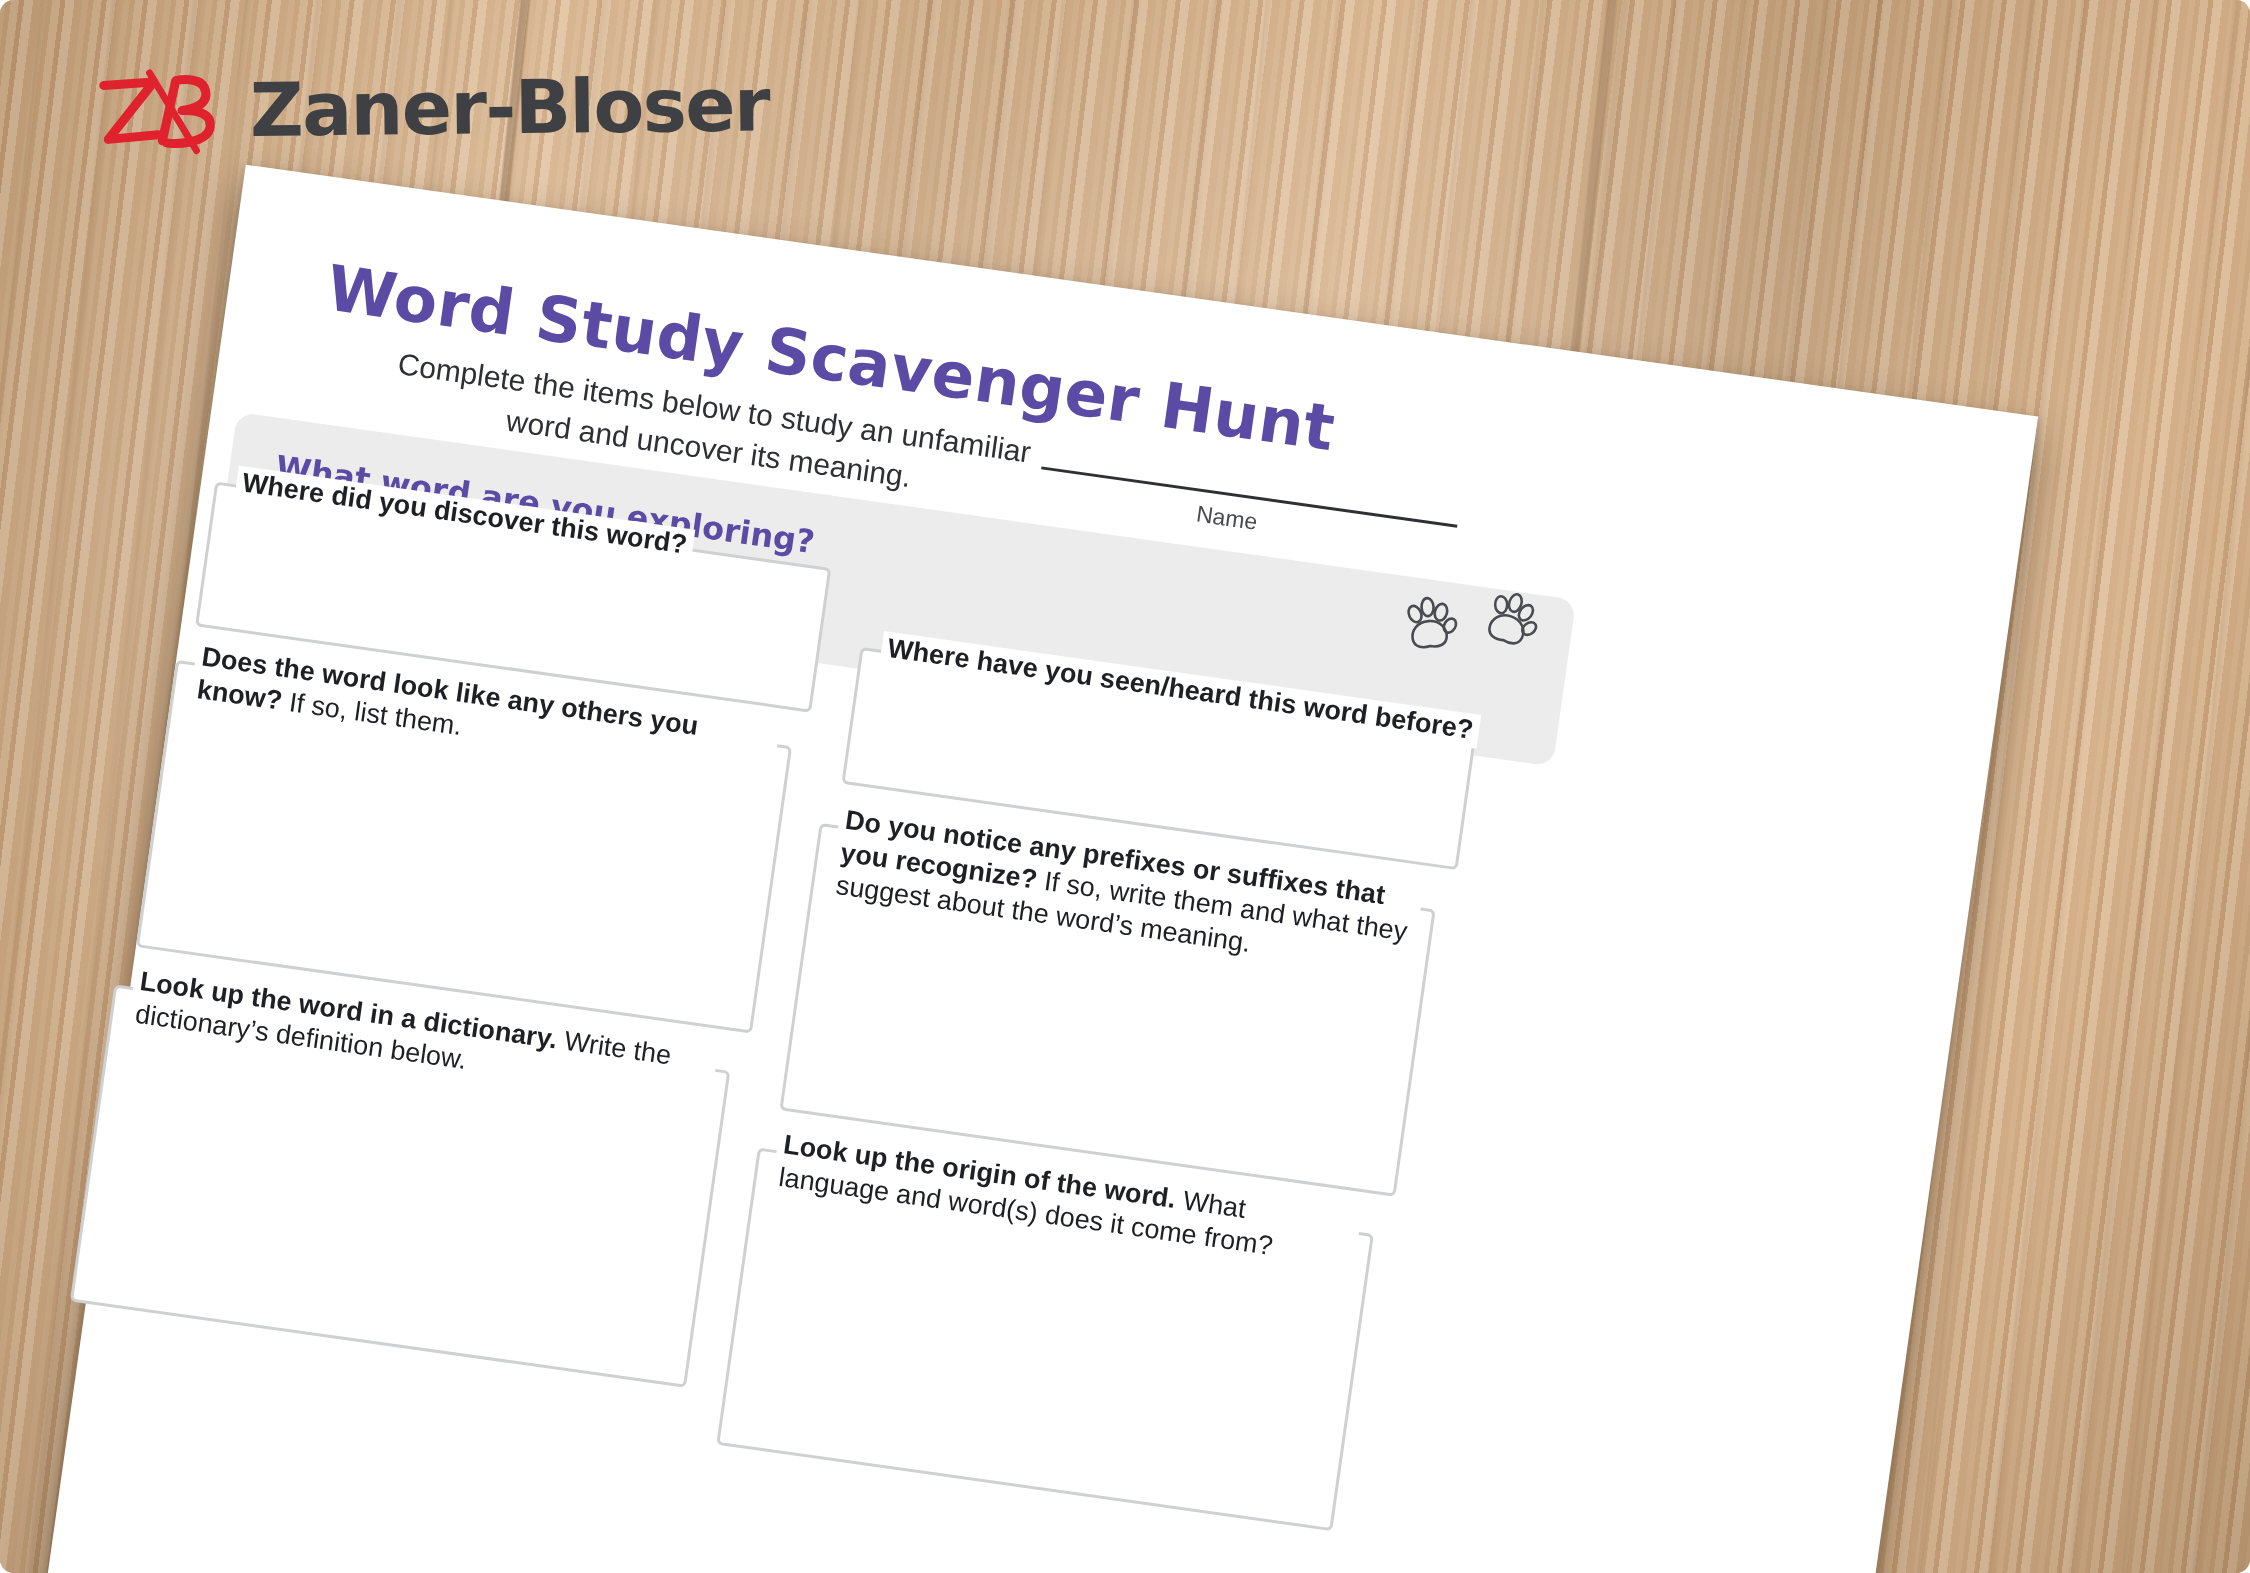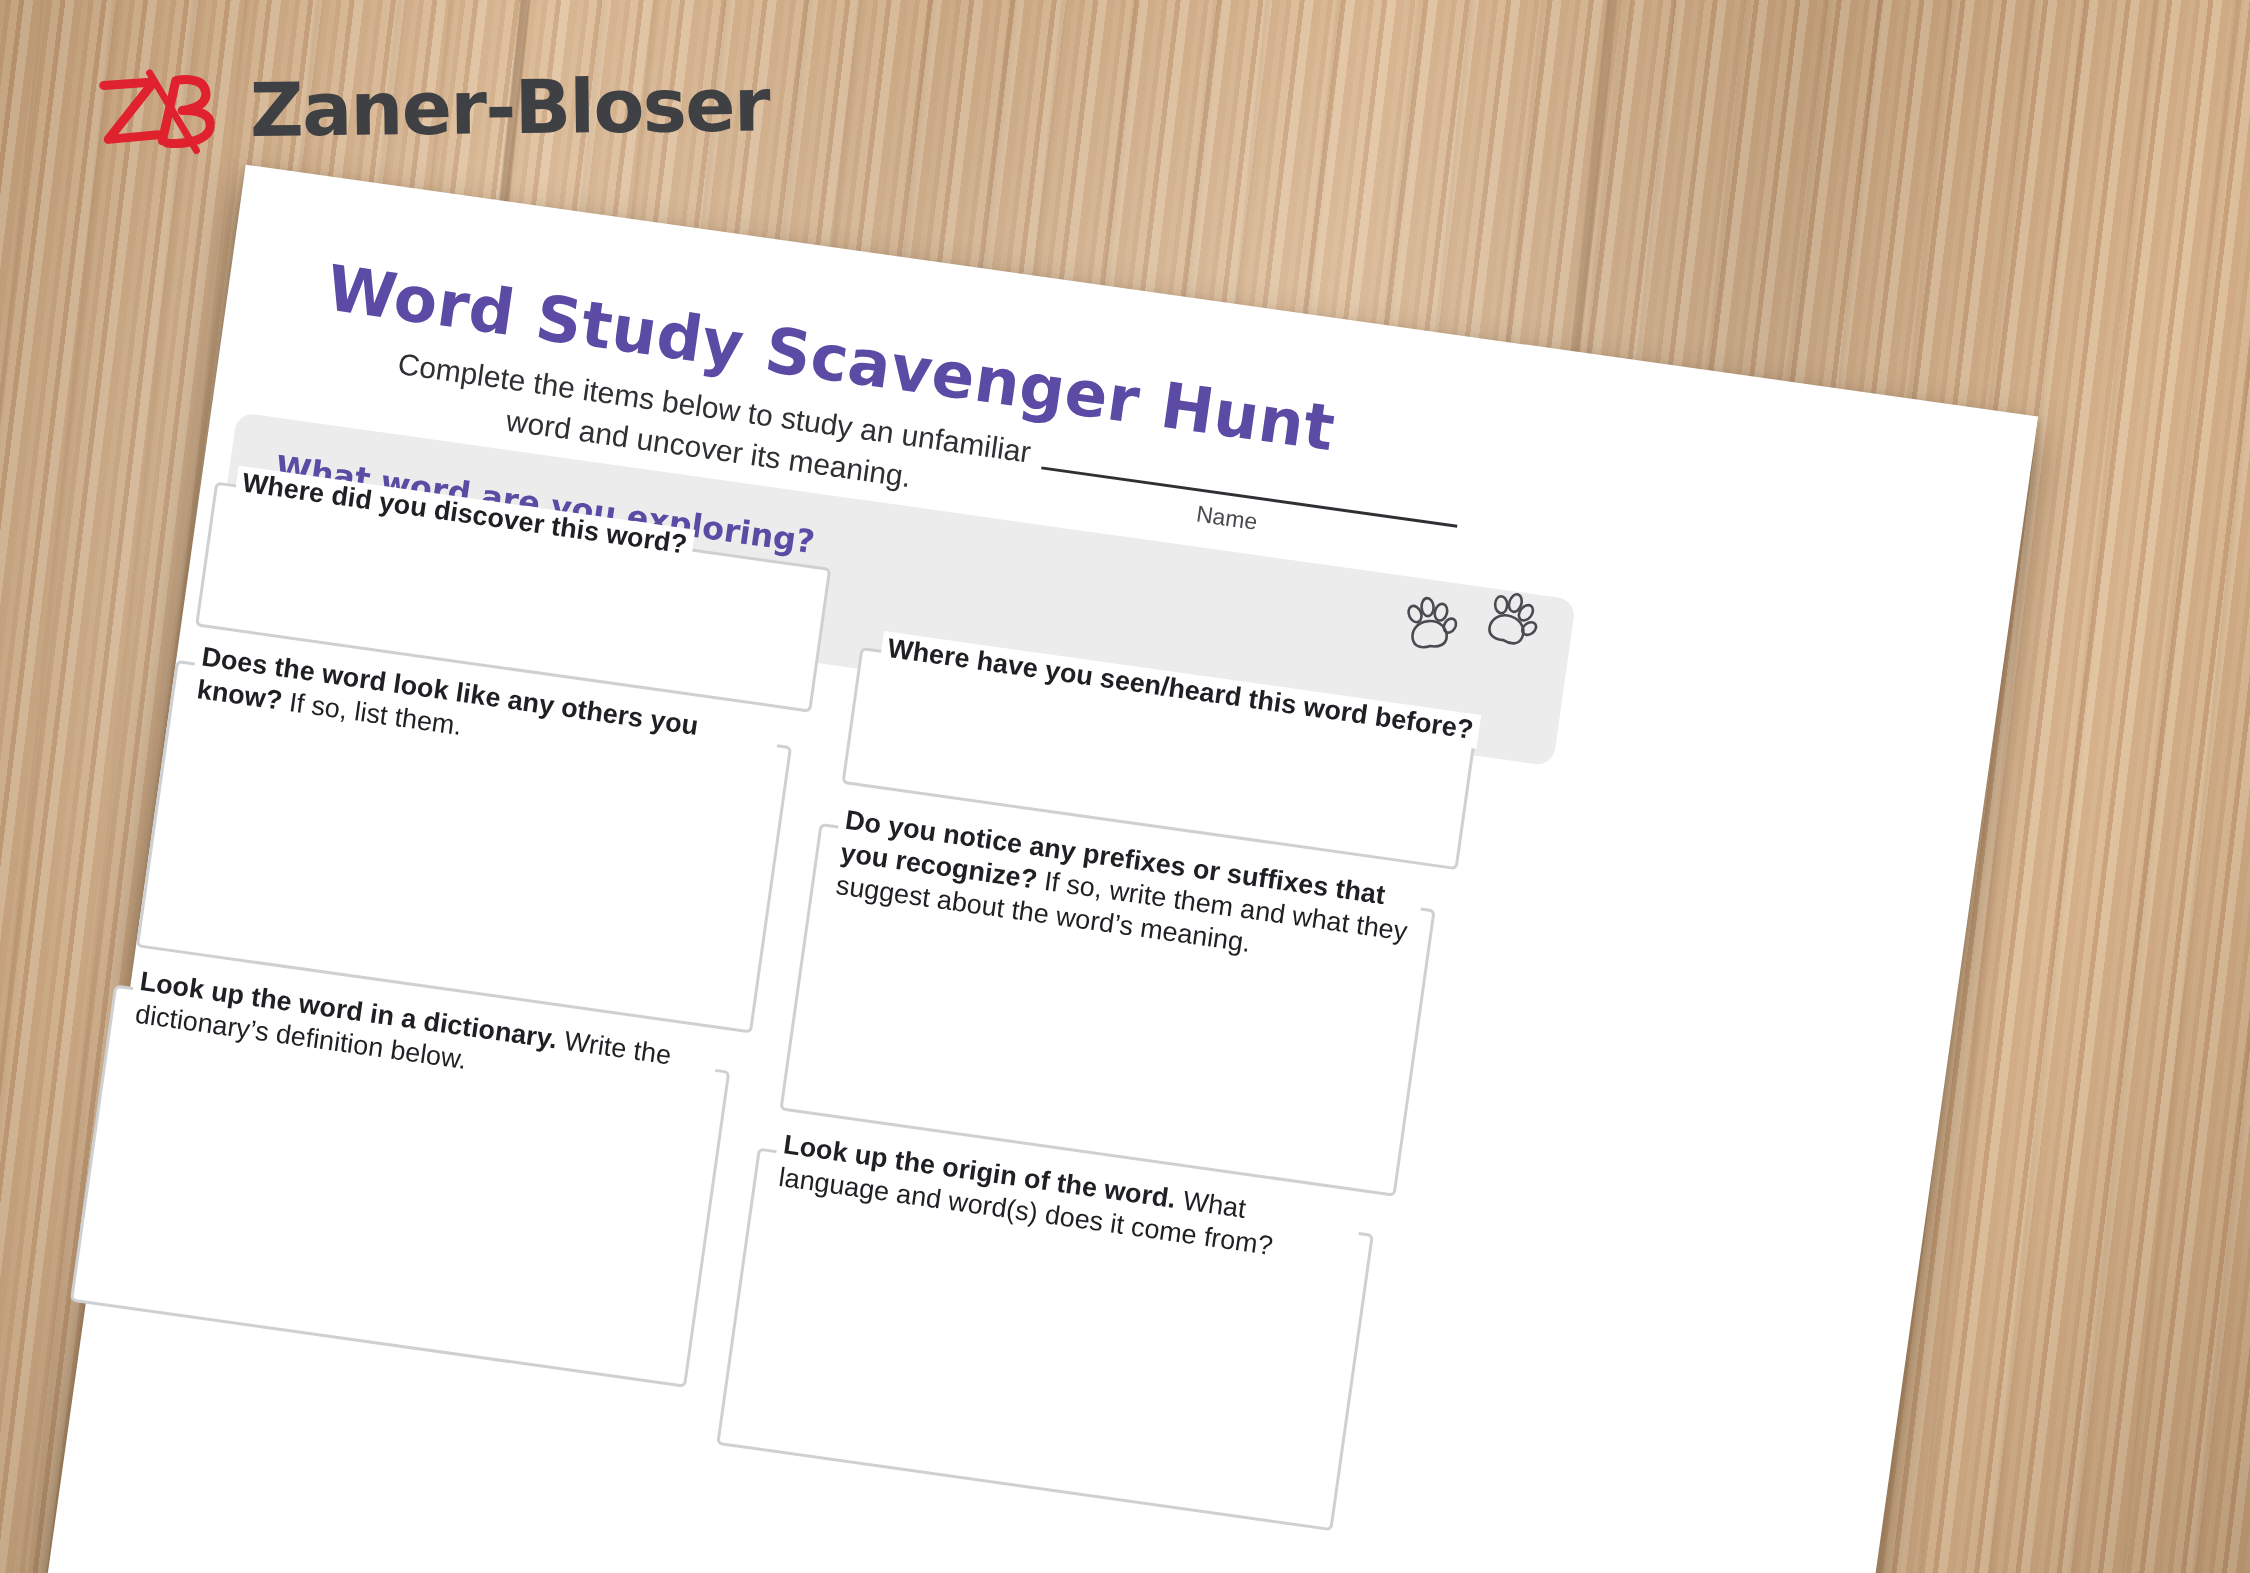--- a/index.html
+++ b/index.html
@@ -10,20 +10,21 @@
     overflow: hidden;
     font-family: "Liberation Sans", sans-serif;
   }
 
   #stage {
     position: relative;
     width: 2250px;
     height: 1573px;
     overflow: hidden;
     background: #c8a273;
+    border-radius: 14px;
   }
 
   
   .wood {
     position: absolute;
     inset: 0;
     background:
       linear-gradient(100deg, rgba(0,0,0,0.10) 0%, rgba(255,255,255,0.10) 22%, rgba(0,0,0,0.06) 38%, rgba(255,255,255,0.08) 55%, rgba(0,0,0,0.10) 72%, rgba(255,255,255,0.06) 88%, rgba(0,0,0,0.08) 100%),
       repeating-linear-gradient(97deg,
         #d6b189 0px, #d6b189 6px,

